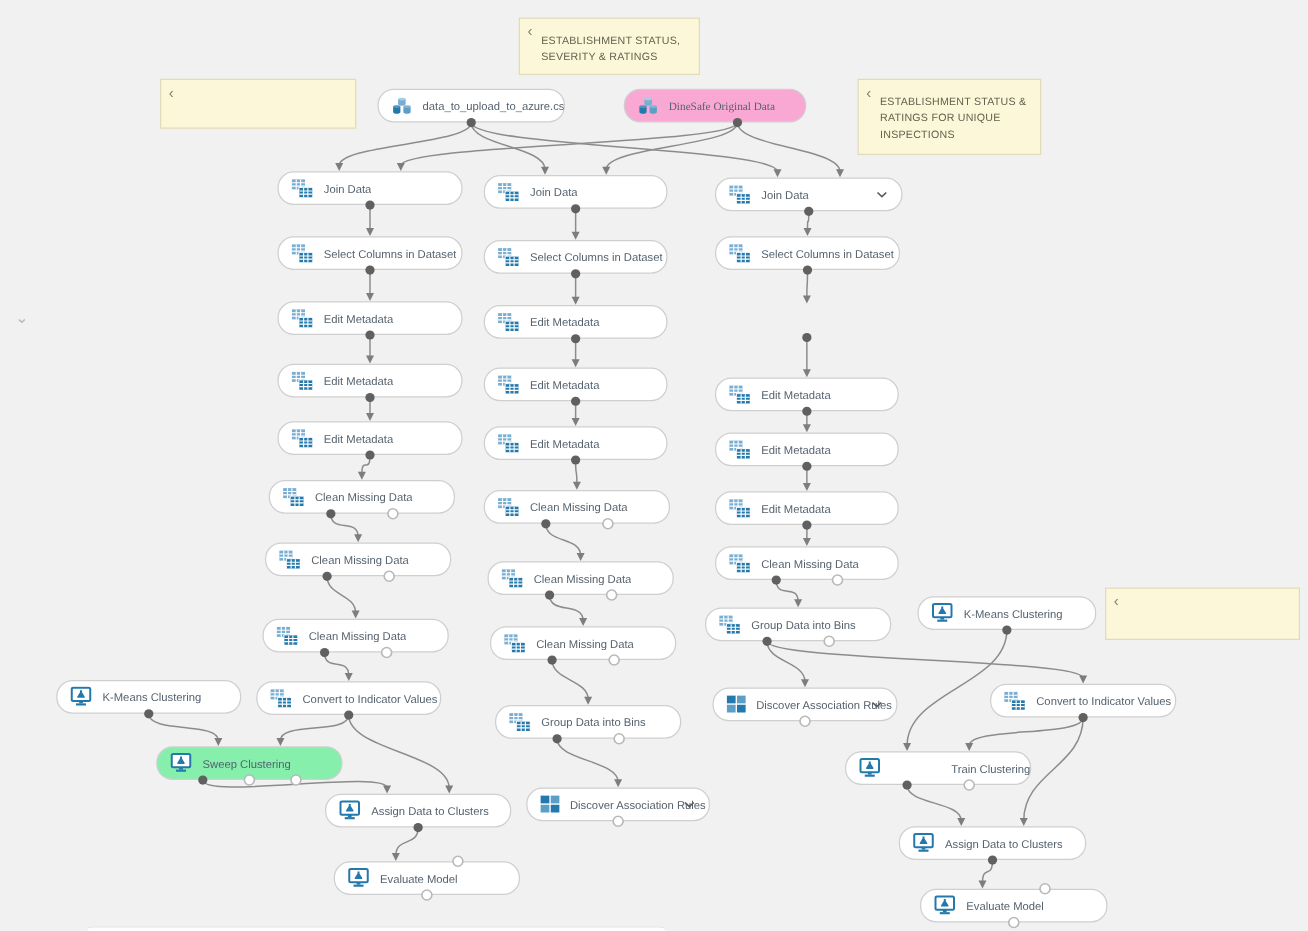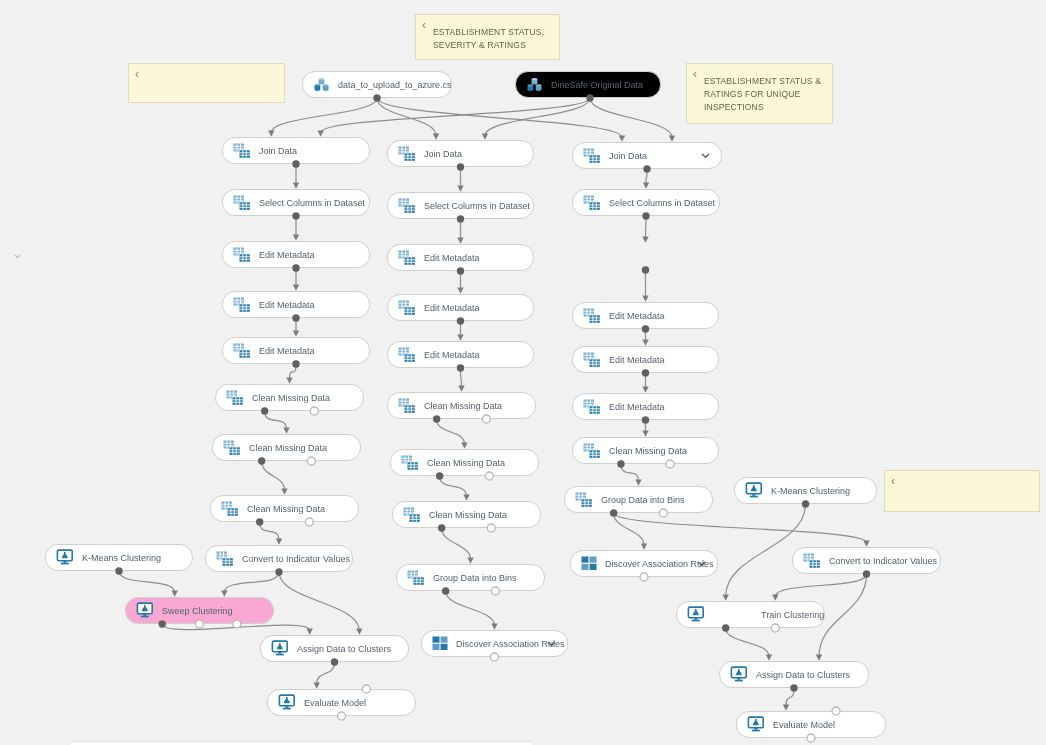--- a/index.html
+++ b/index.html
@@ -44,21 +44,21 @@
     <path d="M5.5 2.2 v4.2 c0 .7 1.4 1.2 3 1.2 s3 -.5 3 -1.2 v-4.2 z" fill="#78aed2"></path>
     <ellipse cx="8.5" cy="2.2" rx="3" ry="1.1" fill="#a9cde3"></ellipse>
     <path d="M1.5 8.3 v4.5 c0 .7 1.3 1.2 2.9 1.2 s2.9 -.5 2.9 -1.2 v-4.5 z" fill="#2378ac"></path>
     <ellipse cx="4.4" cy="8.3" rx="2.9" ry="1.1" fill="#4e94bd"></ellipse>
     <path d="M9.7 8.3 v4.5 c0 .7 1.3 1.2 2.9 1.2 s2.9 -.5 2.9 -1.2 v-4.5 z" fill="#5c9ec6"></path>
     <ellipse cx="12.6" cy="8.3" rx="2.9" ry="1.1" fill="#7fb3d5"></ellipse>
         </svg>
       </span>
       <span class="mlbl">data_to_upload_to_azure.csv</span>
     </div>
-    <div class="module" style="left: 515px; top: 71px; width: 146px; background: #000000; border-color: rgb(207, 207, 207); color: rgb(85, 98, 110);">
+    <div class="module" style="left: 499px; top: 71px; width: 146px; background: #f9a8d4; border-color: rgb(207, 207, 207); color: rgb(85, 98, 110); font-family: Liberation Serif, serif;">
       <span class="icon">
         <svg width="17" height="16" viewBox="0 0 17 16">
     <path d="M5.5 2.2 v4.2 c0 .7 1.4 1.2 3 1.2 s3 -.5 3 -1.2 v-4.2 z" fill="#78aed2"></path>
     <ellipse cx="8.5" cy="2.2" rx="3" ry="1.1" fill="#a9cde3"></ellipse>
     <path d="M1.5 8.3 v4.5 c0 .7 1.3 1.2 2.9 1.2 s2.9 -.5 2.9 -1.2 v-4.5 z" fill="#2378ac"></path>
     <ellipse cx="4.4" cy="8.3" rx="2.9" ry="1.1" fill="#4e94bd"></ellipse>
     <path d="M9.7 8.3 v4.5 c0 .7 1.3 1.2 2.9 1.2 s2.9 -.5 2.9 -1.2 v-4.5 z" fill="#5c9ec6"></path>
     <ellipse cx="12.6" cy="8.3" rx="2.9" ry="1.1" fill="#7fb3d5"></ellipse>
         </svg>
       </span>
@@ -176,21 +176,21 @@
       <span class="icon">
         <svg width="18" height="17" viewBox="0 0 18 17">
     <rect x="1.4" y="1.1" width="14.8" height="10.6" rx="1.2" fill="#fff" stroke="#2378ac" stroke-width="1.6"></rect>
     <path d="M8 3.1 v1.7 l-2.1 3.3 c-.35.55 0 1.05 .6 1.05 h4.6 c.6 0 .95-.5 .6-1.05 L9.6 4.8 V3.1 z" fill="#2378ac"></path>
     <rect x="7.3" y="11.7" width="3" height="2" fill="#2378ac"></rect>
     <rect x="4.8" y="13.7" width="8" height="1.7" fill="#2378ac"></rect>
         </svg>
       </span>
       <span class="mlbl">K-Means Clustering</span>
     </div>
-    <div class="module" style="left: 125px; top: 597px; width: 149px; background: #f9a8d4; border-color: rgb(207, 207, 207); color: rgb(85, 98, 110);">
+    <div class="module" style="left: 125px; top: 597px; width: 149px; background: #86efac; border-color: rgb(207, 207, 207); color: rgb(85, 98, 110);">
       <span class="icon">
         <svg width="18" height="17" viewBox="0 0 18 17">
     <rect x="1.4" y="1.1" width="14.8" height="10.6" rx="1.2" fill="#fff" stroke="#2378ac" stroke-width="1.6"></rect>
     <path d="M8 3.1 v1.7 l-2.1 3.3 c-.35.55 0 1.05 .6 1.05 h4.6 c.6 0 .95-.5 .6-1.05 L9.6 4.8 V3.1 z" fill="#2378ac"></path>
     <rect x="7.3" y="11.7" width="3" height="2" fill="#2378ac"></rect>
     <rect x="4.8" y="13.7" width="8" height="1.7" fill="#2378ac"></rect>
         </svg>
       </span>
       <span class="mlbl">Sweep Clustering</span>
     </div>

